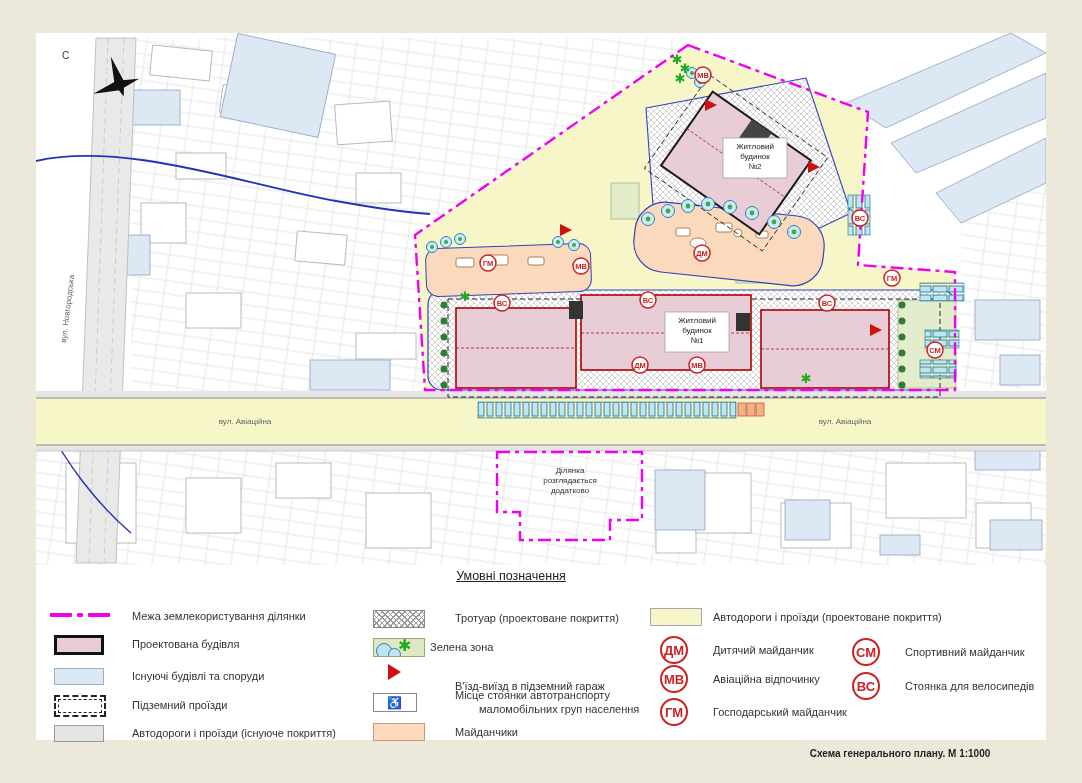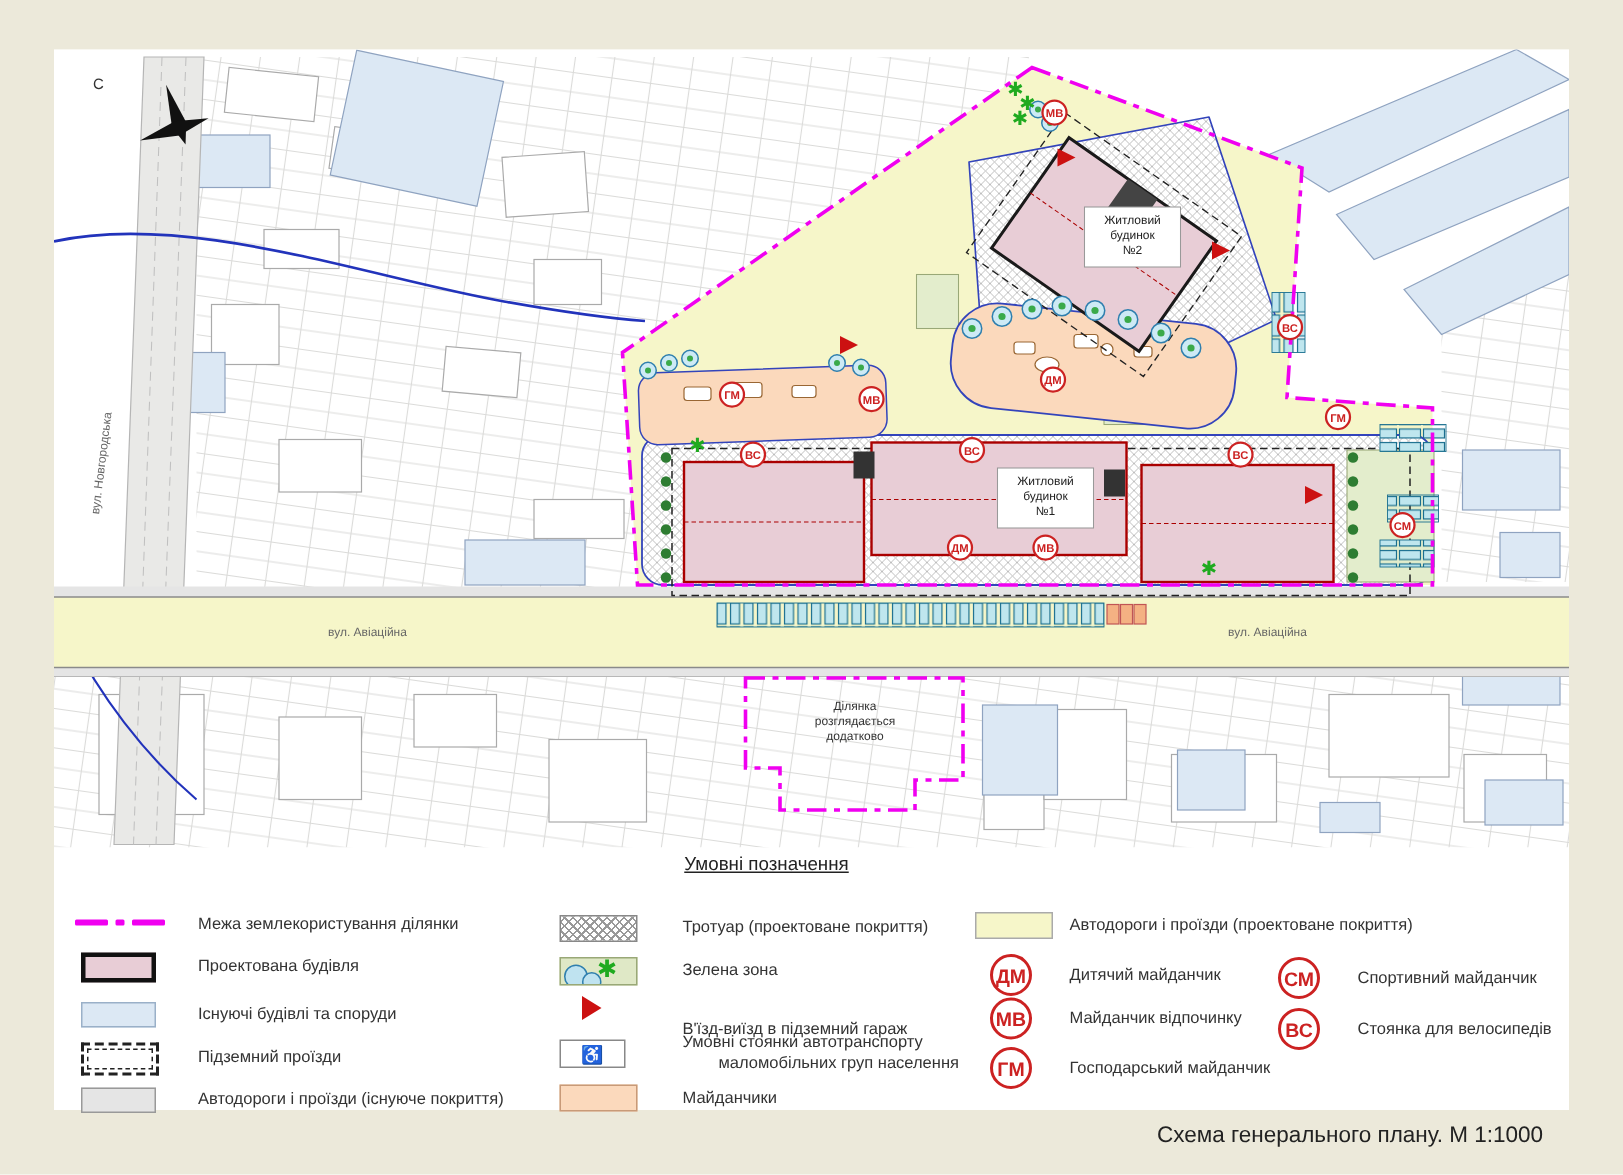--- a/index.html
+++ b/index.html
@@ -29,21 +29,21 @@
   .greensw{background:#dfe8c6;position:relative;overflow:hidden;}
   .greensw .t1,.greensw .t2{position:absolute;border-radius:50%;background:#bfe3f0;border:1px solid #2f7fae;}
   .greensw .t1{width:14px;height:14px;left:2px;top:4px;}
   .greensw .t2{width:11px;height:11px;left:14px;top:9px;}
   .greensw .st{position:absolute;left:24px;top:-3px;color:#1faa1f;font-size:16px;}
   .tri{width:0;height:0;border-top:8px solid transparent;border-bottom:8px solid transparent;
     border-left:13px solid #cc1111;position:absolute;}
   .wheelbox{position:absolute;border:1px solid #888;background:#fff;display:flex;align-items:center;
     justify-content:center;color:#cc2222;font-size:12px;box-sizing:border-box;}
   .title{position:absolute;left:740px;top:748px;width:320px;text-align:center;
-    font-size:15px;color:#222;}
+    font-size:10px;color:#222;font-weight:bold;}
   svg text{font-family:"Liberation Sans",sans-serif;}
 </style>
 </head>
 <body>
 
 <div class="sheet">
 
 <svg class="map-svg" width="1010" height="532" viewBox="0 0 1010 532">
   <defs>
     <pattern id="crosshatch" width="6" height="6" patternUnits="userSpaceOnUse">
@@ -371,44 +371,44 @@
   <div class="lbl" style="left:96px;top:162px;">Автодороги і проїзди (існуюче покриття)</div>
 
   <div class="sw hatch" style="left:337px;top:45px;width:52px;height:18px;border:1px solid #888;"></div>
   <div class="lbl" style="left:419px;top:47px;">Тротуар (проектоване покриття)</div>
 
   <div class="sw greensw" style="left:337px;top:73px;width:52px;height:19px;border:1px solid #99a877;">
     <span class="t1"></span>
         <span class="t2"></span>
         <span class="st">✱</span>
   </div>
-  <div class="lbl" style="left:419px;top:76px;text-align:center;">Зелена зона</div>
+  <div class="lbl" style="left:394px;top:76px;text-align:center;">Зелена зона</div>
 
   <div class="tri" style="left:352px;top:99px;"></div>
   <div class="lbl" style="left:419px;top:115px;">В'їзд-виїзд в підземний гараж</div>
 
   <div class="wheelbox" style="left:337px;top:128px;width:44px;height:19px;">♿</div>
-  <div class="lbl" style="left:419px;top:124px;">Умовні стоянки автотранспорту</div>
+  <div class="lbl" style="left:419px;top:124px;">Місце стоянки автотранспорту</div>
   <div class="lbl" style="left:419px;top:138px;padding-left:24px;">маломобільних груп населення</div>
 
   <div class="sw" style="left:337px;top:158px;width:52px;height:18px;background:#fbd9bc;border:1px solid #c89a78;"></div>
   <div class="lbl" style="left:419px;top:161px;">Майданчики</div>
 
   <div class="sw" style="left:614px;top:43px;width:52px;height:18px;background:#f6f6c9;border:1px solid #aaa;"></div>
   <div class="lbl" style="left:677px;top:46px;font-weight:normal;">Автодороги і проїзди (проектоване покриття)</div>
 
   <div class="badge" style="left:624px;top:71px;">
     <span>ДМ</span>
       </div>
   <div class="lbl" style="left:677px;top:79px;">Дитячий майданчик</div>
 
   <div class="badge" style="left:624px;top:100px;">
     <span>МВ</span>
       </div>
-  <div class="lbl" style="left:677px;top:108px;">Майданчик відпочинку</div>
+  <div class="lbl" style="left:677px;top:108px;">Авіаційна відпочинку</div>
 
   <div class="badge" style="left:624px;top:133px;">
     <span>ГМ</span>
       </div>
   <div class="lbl" style="left:677px;top:141px;">Господарський майданчик</div>
 
   <div class="badge" style="left:816px;top:73px;">
     <span>СМ</span>
       </div>
   <div class="lbl" style="left:869px;top:81px;">Спортивний майданчик</div>

